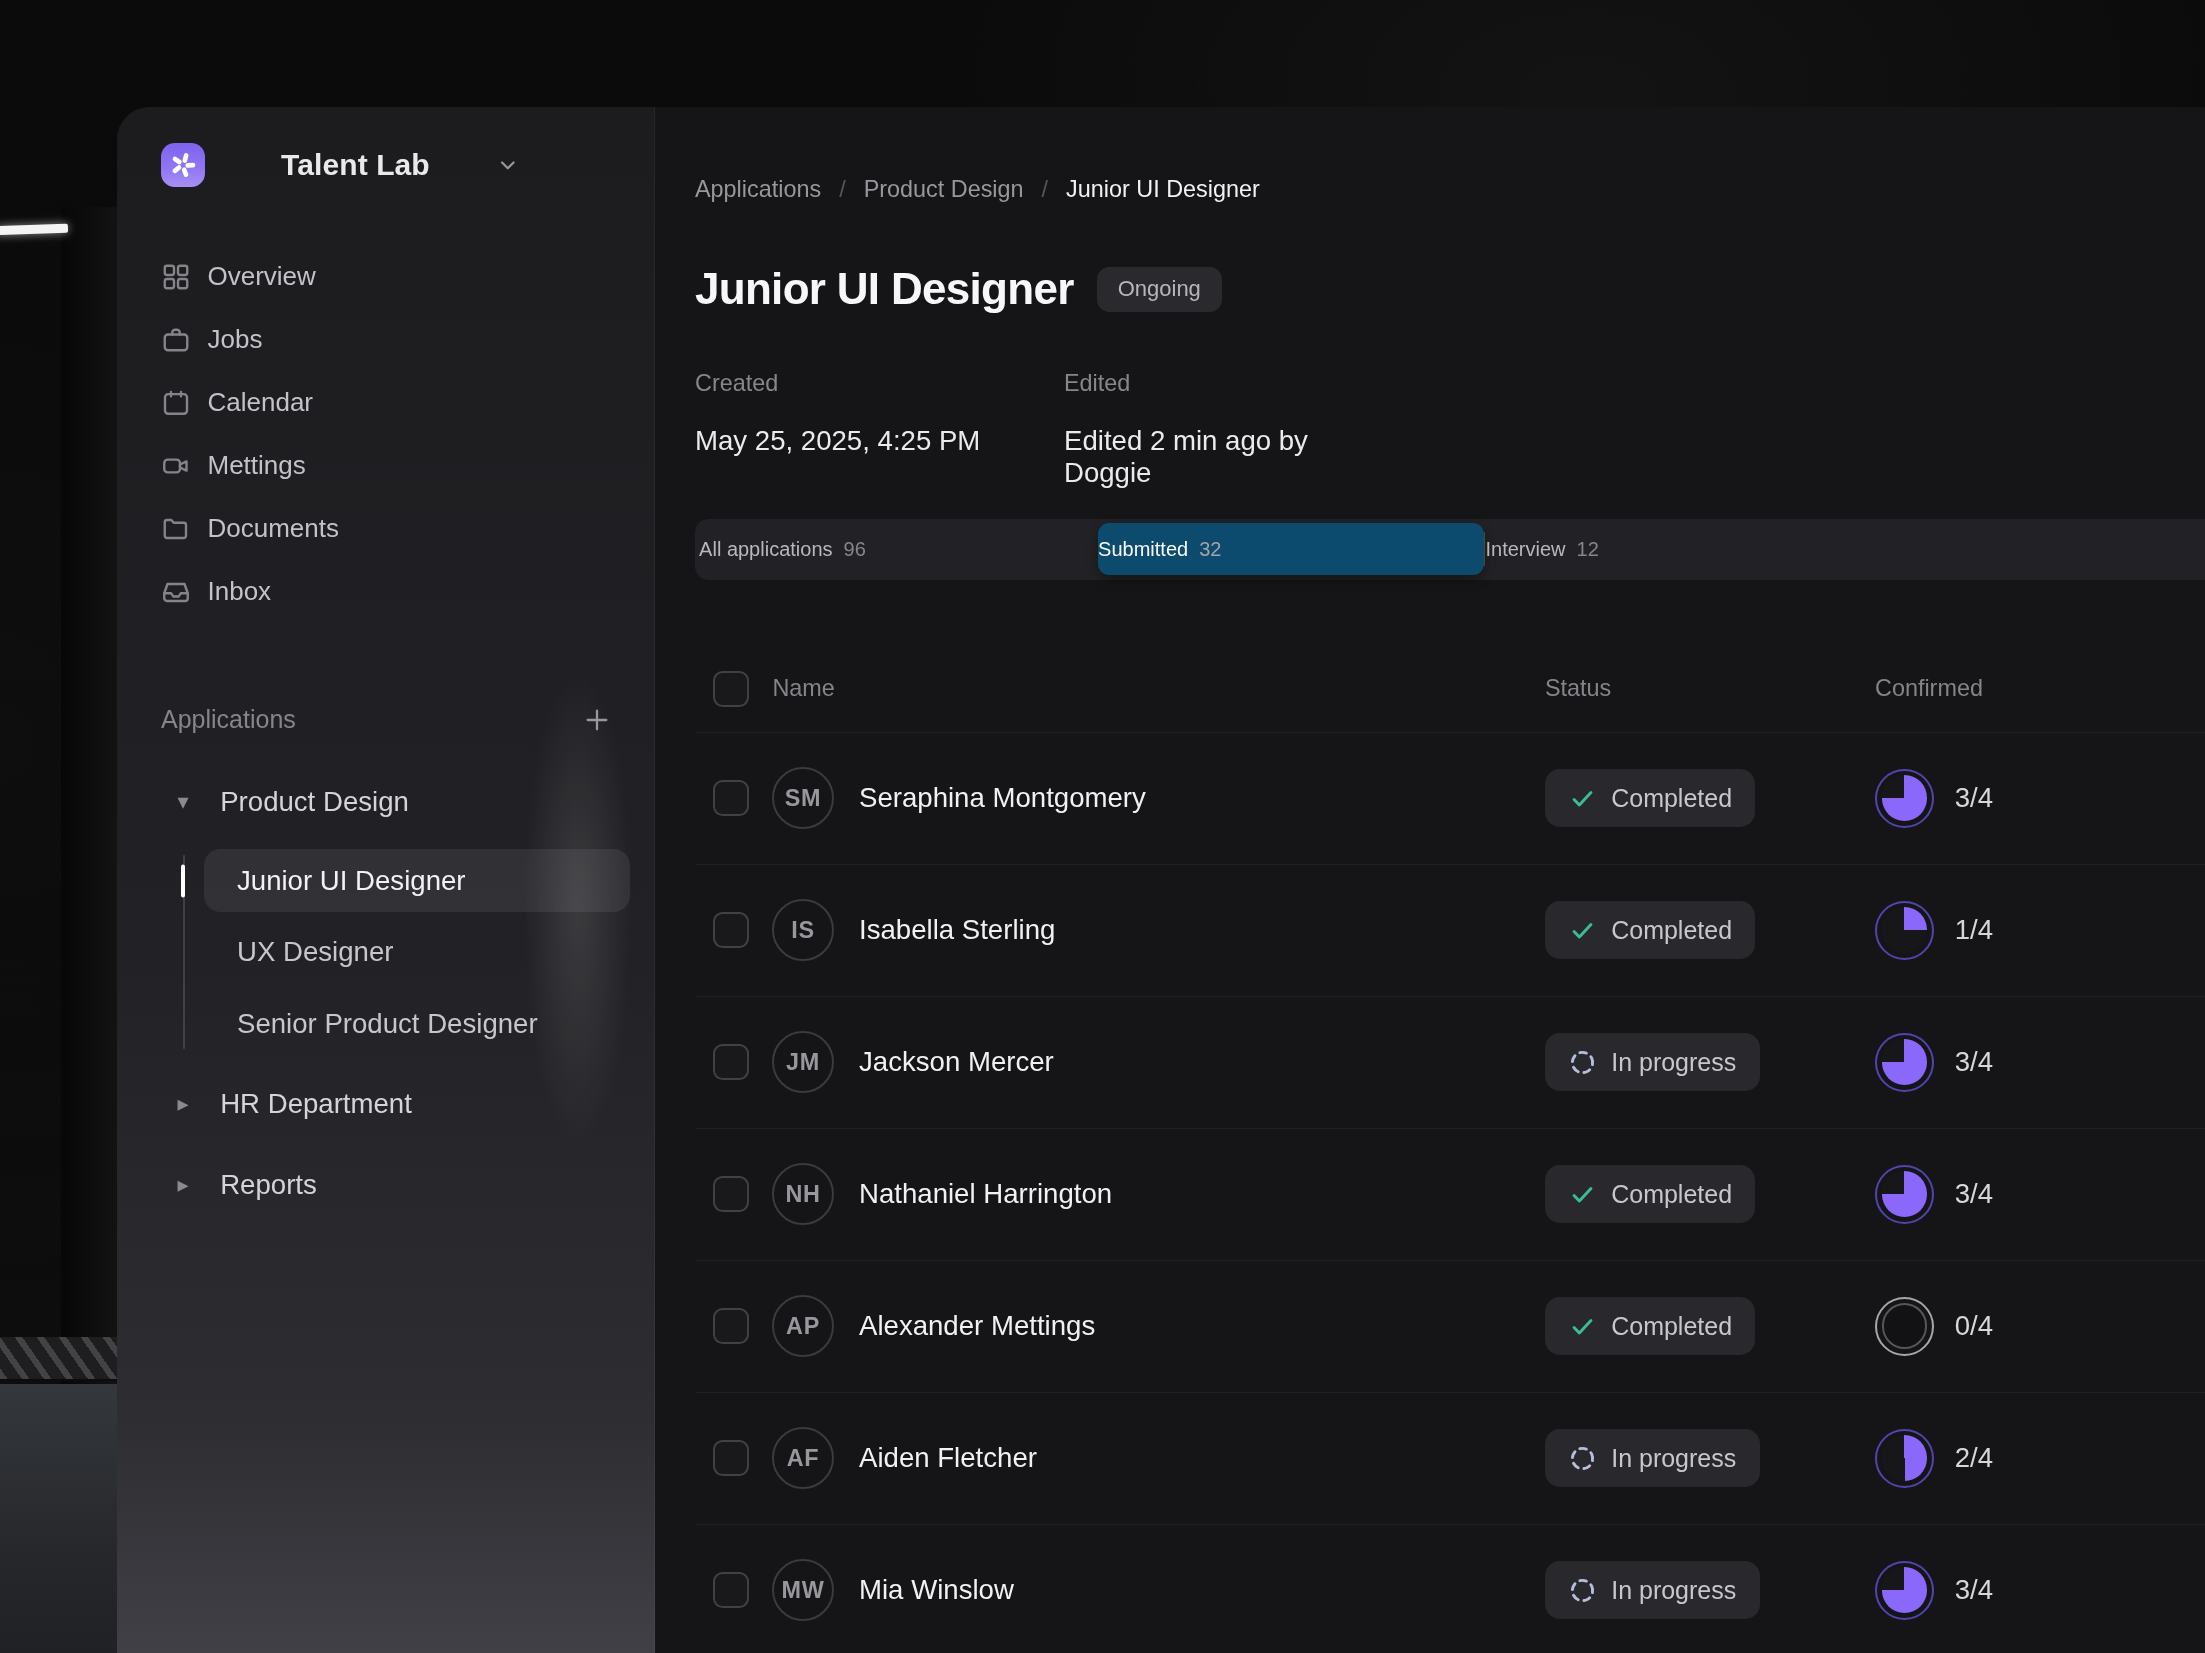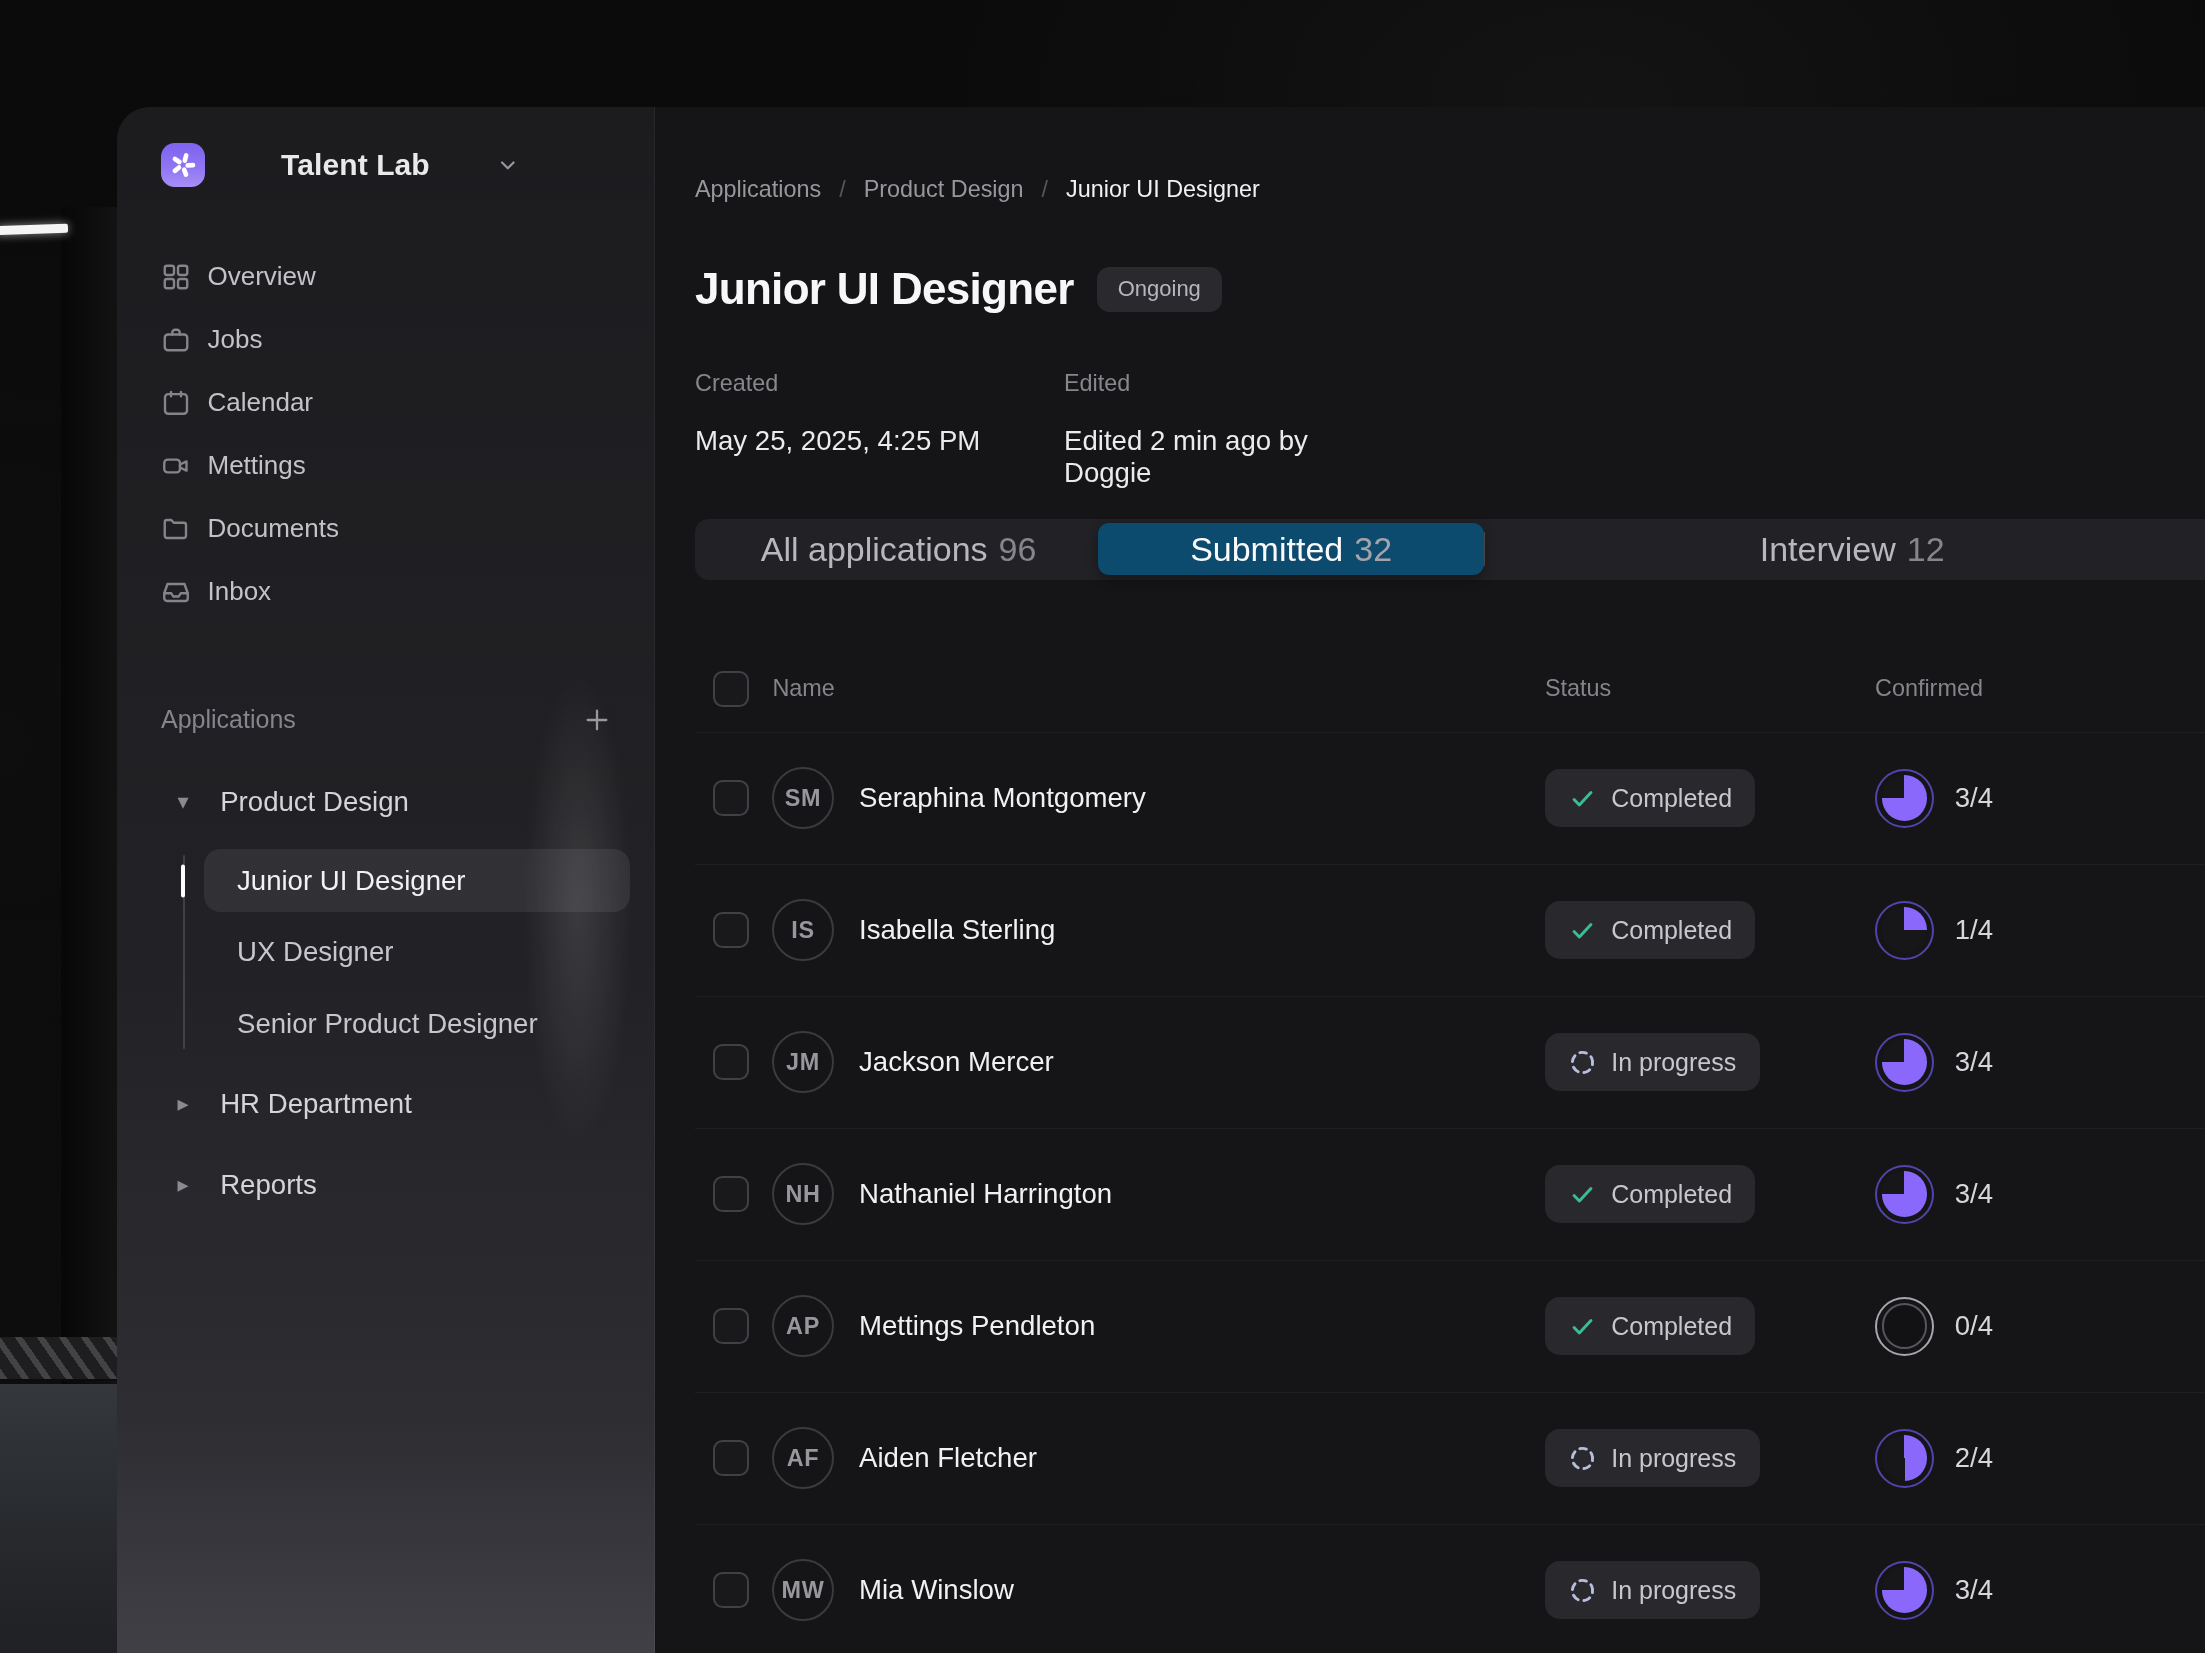--- a/index.html
+++ b/index.html
@@ -83,22 +83,22 @@
     color:#b6b6bd;font-size:22px;display:inline-flex;align-items:center;}
 
   .meta{display:flex;margin-top:56px;}
   .meta-col:nth-child(1){width:369px;}
   .meta-col:nth-child(2){width:247px;}
   .meta-label{font-size:23.4px;color:#86868d;}
   .meta-value{margin-top:27.6px;font-size:27.6px;color:#ebebee;}
 
   .tabs{margin-top:30px;height:61px;background:#222226;border-radius:13.8px;display:flex;
     align-items:center;padding:4.1px;margin-right:-18px;}
-  .tab{height:52px;display:flex;align-items:center;justify-content:center;gap:11px;
-    font-size:34px;border-radius:11px;color:#b7b7bd;cursor:pointer;}
+  .tab{height:52px;display:flex;align-items:center;gap:11px;
+    font-size:20px;border-radius:11px;color:#b7b7bd;cursor:pointer;}
   .tab .count{color:#85858c;}
   .tab.active{background:#0c4a6e;color:#fafafb;box-shadow:0 4.1px 11px rgba(0,0,0,0.35);}
   .tab.active .count{color:#a3a3ab;}
   .tab-0{width:399px;}.tab-1{width:386px;}.tab-2{width:377px;}.tab-3{flex:1;}
   .tab-divider{width:1.4px;height:34px;background:#47474c;border-radius:0.7px;}
 
   .table-head{margin-top:66px;height:87px;display:flex;align-items:center;position:relative;
     color:#84848b;font-size:23.4px;border-bottom:1.4px solid rgba(255,255,255,0.05);}
   .checkbox{width:36px;height:36px;border-radius:9.6px;border:2.1px solid #404046;
     background:rgba(255,255,255,0.02);margin-left:18px;flex:0 0 36px;cursor:pointer;}
@@ -398,21 +398,21 @@
             </span>
       <span class="fraction">3/4</span>
     </span>
   </div>
 
   <div class="row">
     <span class="checkbox"></span>
     <span class="avatar">
             <span>AP</span>
           </span>
-    <span class="name">Mettings Pendleton</span>
+    <span class="name">Alexander Mettings</span>
     <span class="status-cell">
       <span class="status-badge completed">
         <span class="badge-ic">
                 <svg viewBox="0 0 24 24" fill="none" stroke="currentColor" stroke-width="2.4" stroke-linecap="round" stroke-linejoin="round">
                   <path d="M5 12.8l4.4 4.6L19 7"></path>
                 </svg>
               </span>
         <span>Completed</span>
       </span>
     </span>

